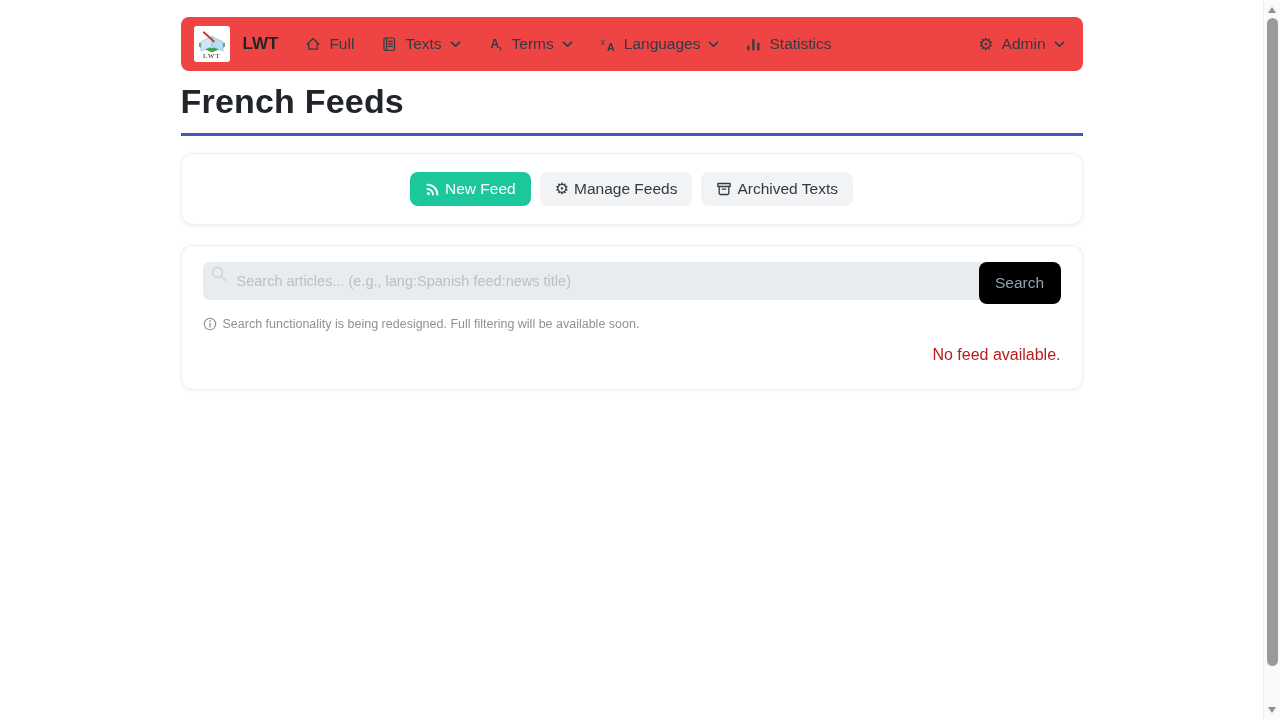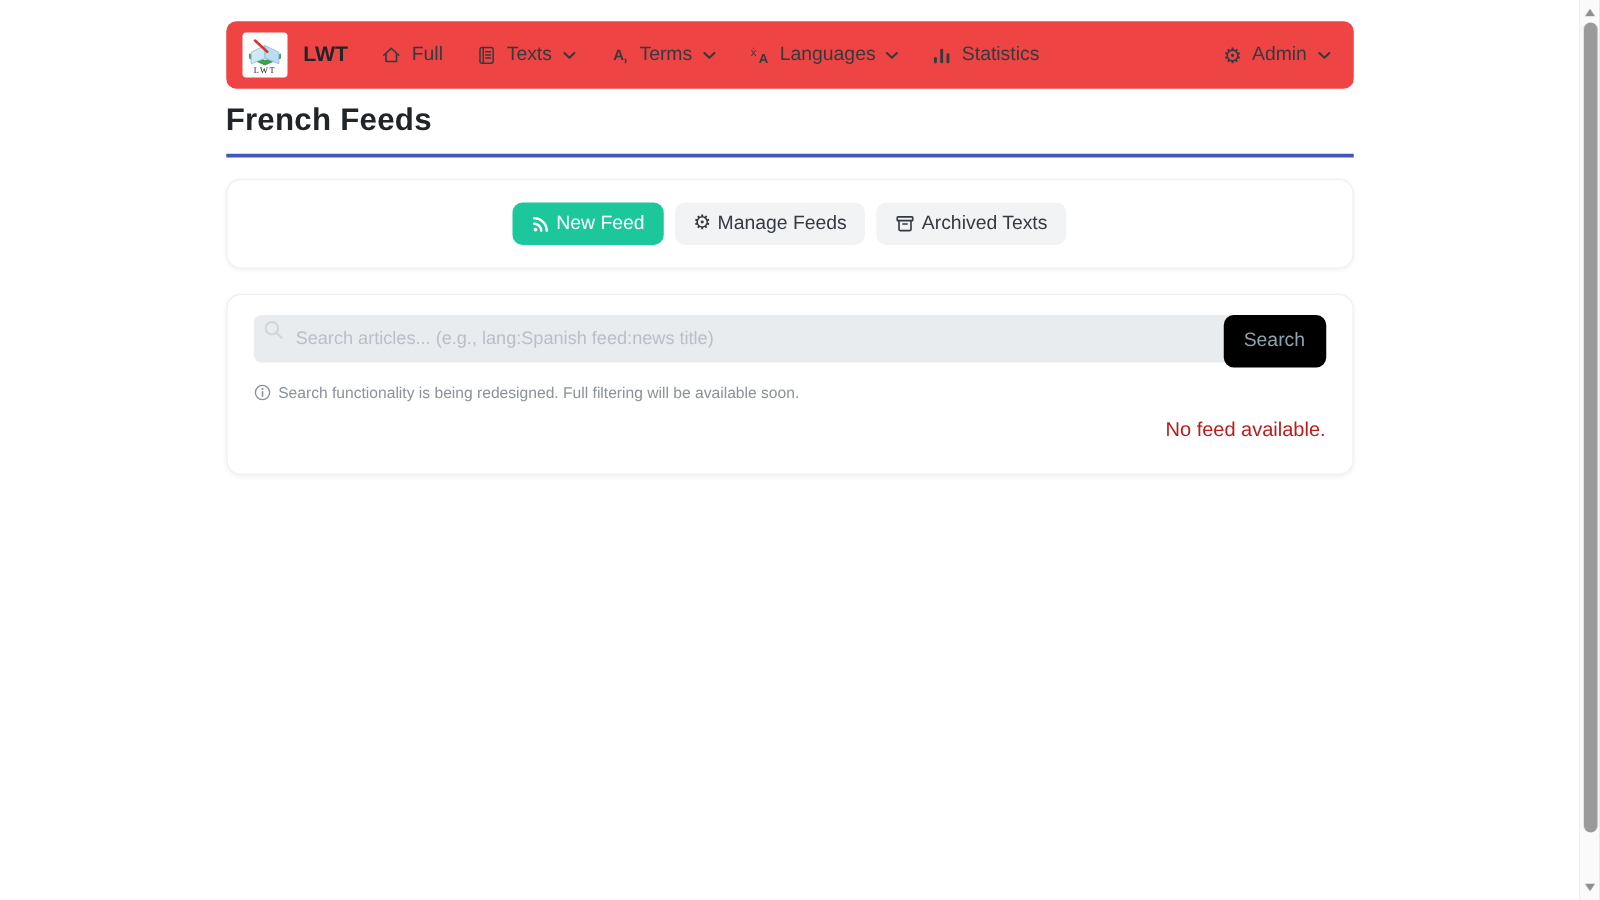--- a/index.html
+++ b/index.html
@@ -43,21 +43,21 @@
     cursor: pointer;
     white-space: nowrap;
   }
   .nav-link.nav-admin { margin-left: auto; margin-right: 0; }
   .nav-ico { flex: 0 0 auto; display: inline-flex; }
   .gear-glyph { font-size: 17px; line-height: 1; color: #343a40; }
 
   
   .page-title {
     margin: 11px 0 0 0;
-    font-size: 25px; font-weight: 700; color: #212529;
+    font-size: 34px; font-weight: 700; color: #212529;
     letter-spacing: 0.2px;
   }
   .title-rule {
     margin: 12px 0 0 0;
     height: 3px; border: none;
     background: #4356bd;
   }
 
   
   .card {

